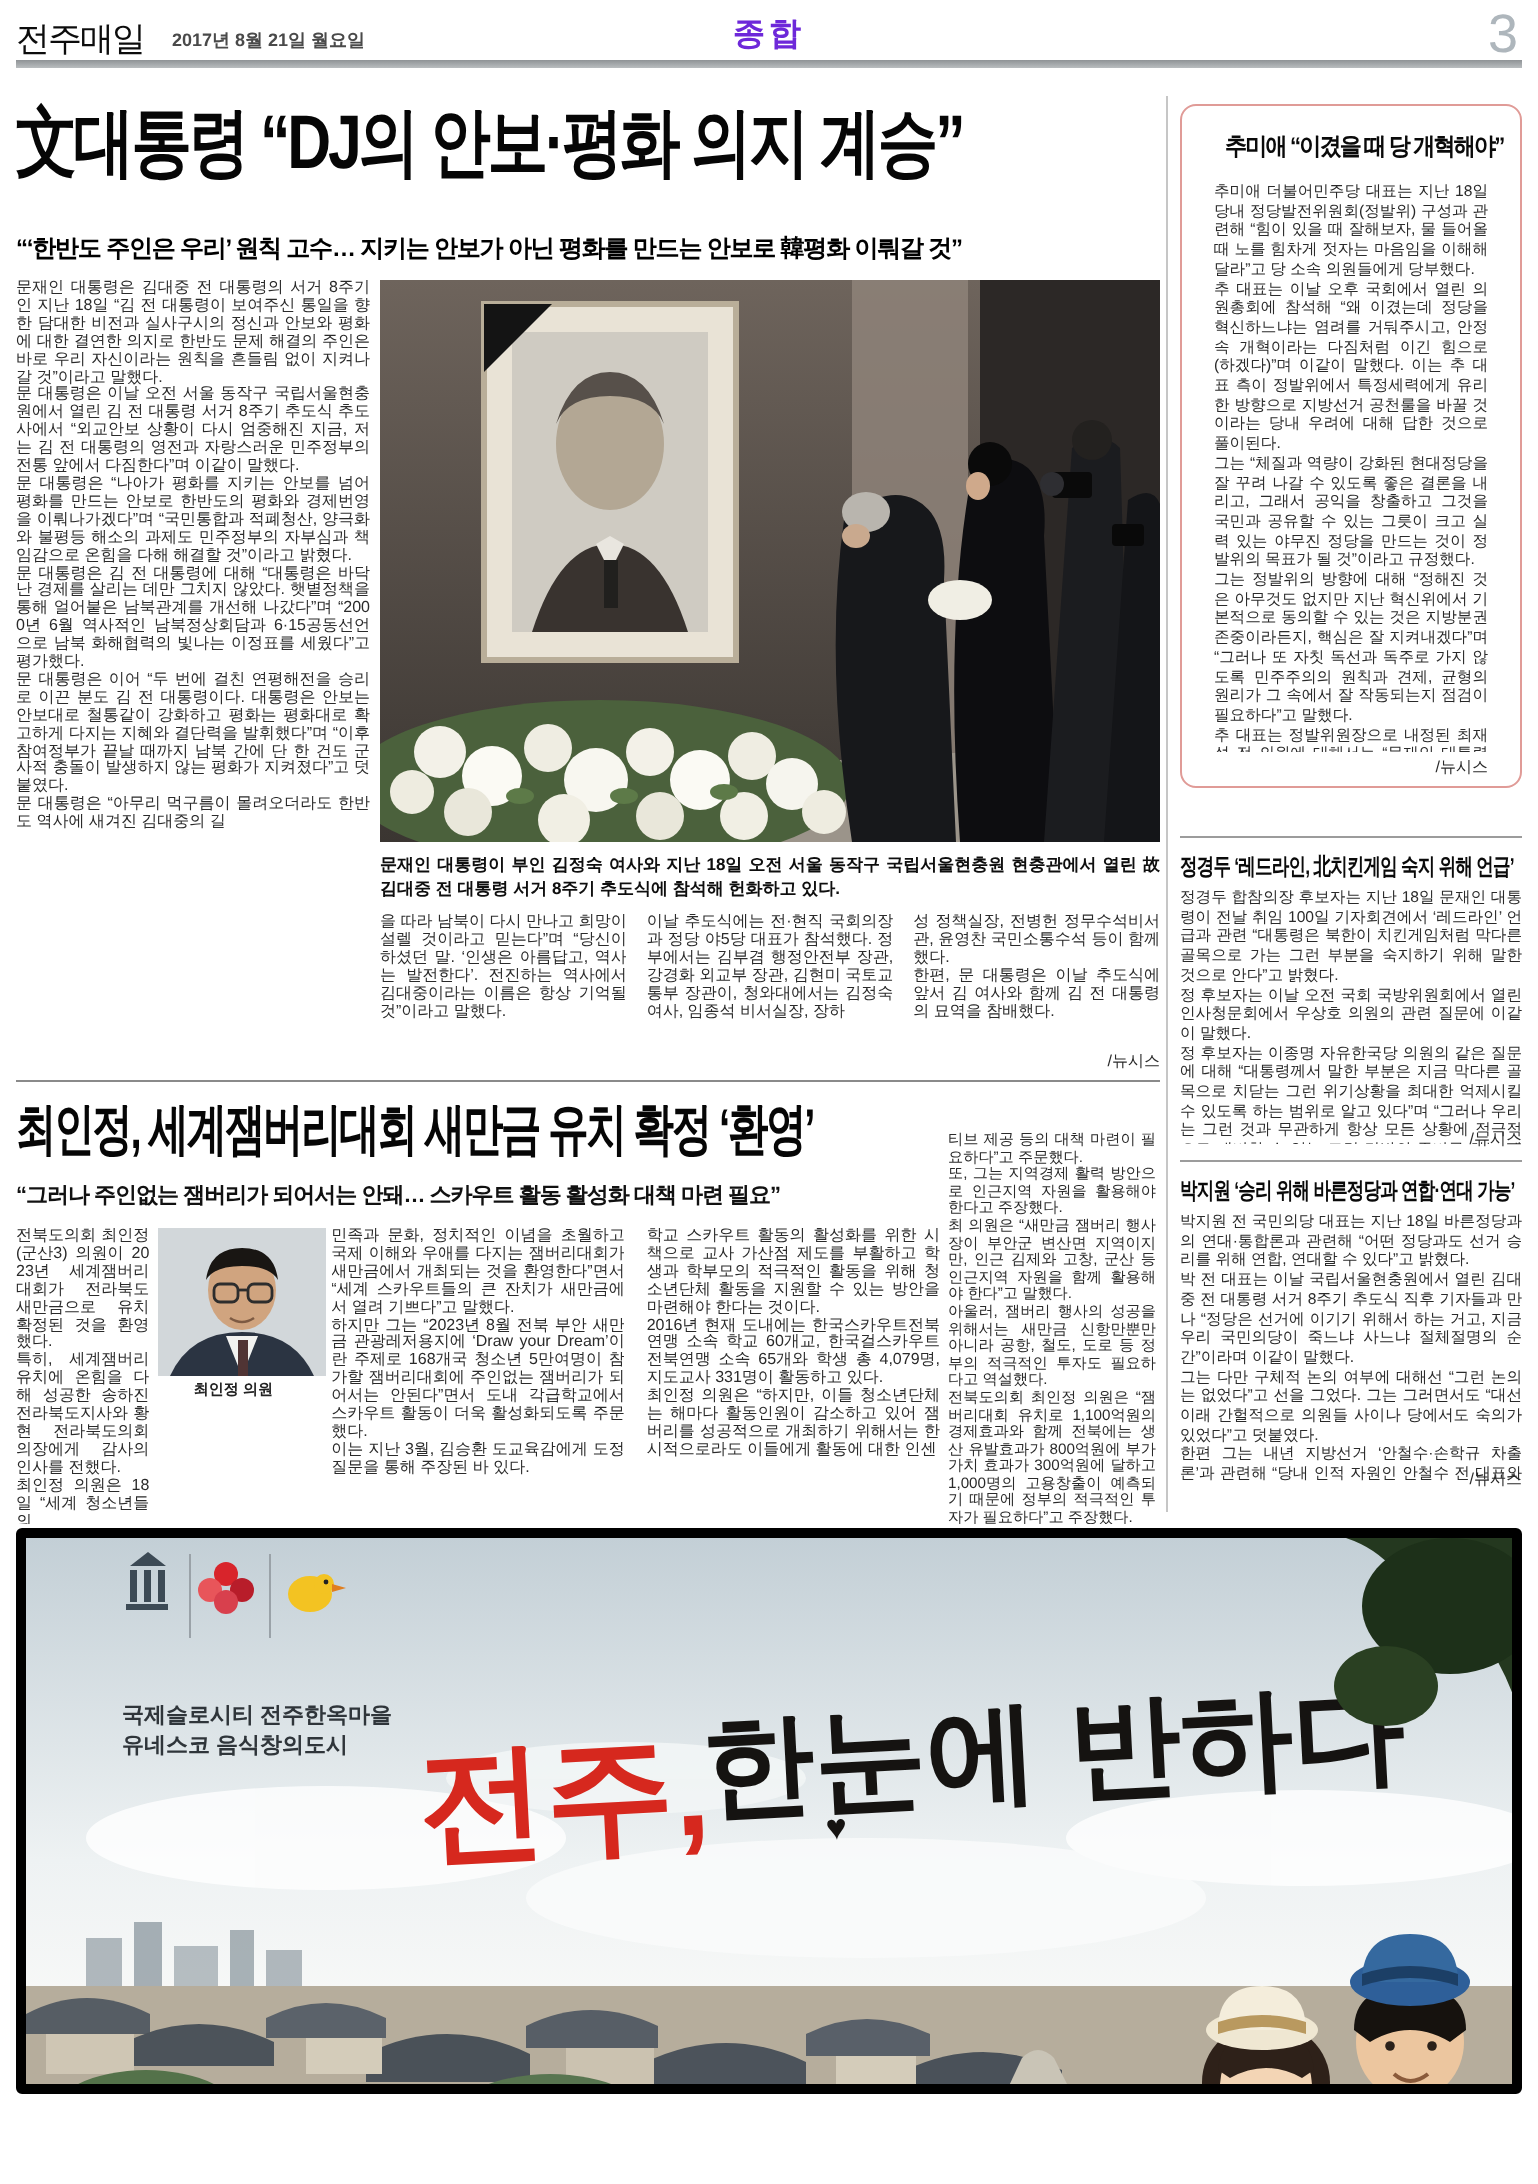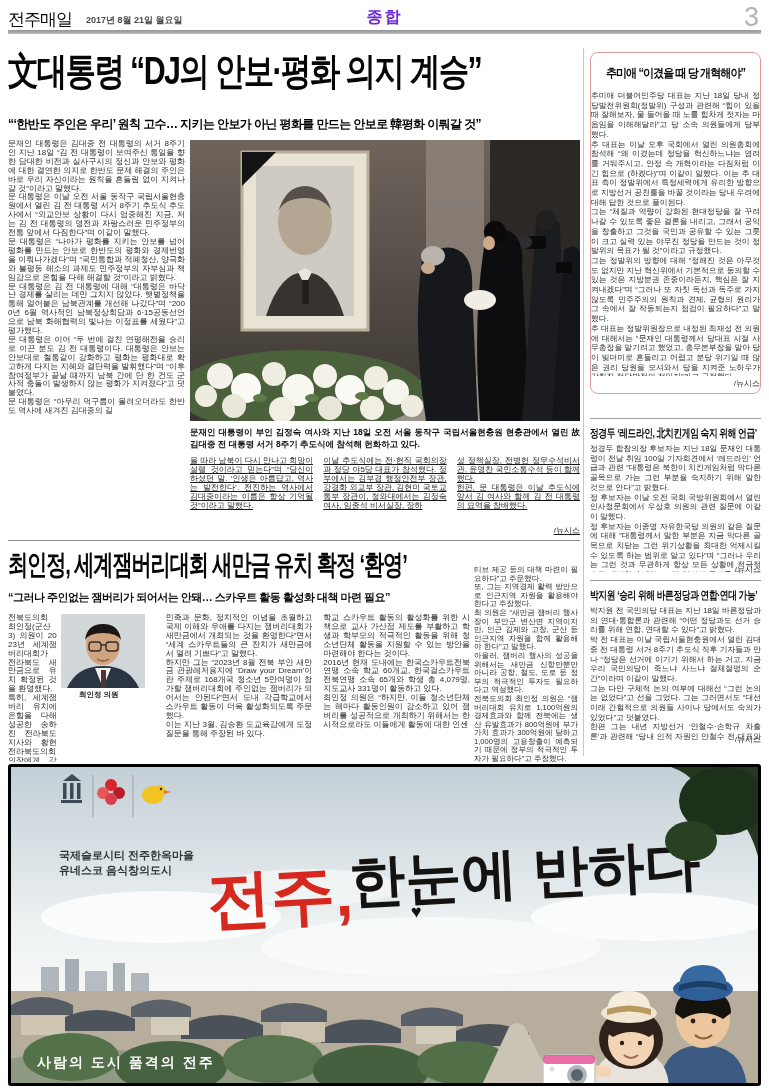--- a/index.html
+++ b/index.html
@@ -29,56 +29,56 @@
     transform:scaleX(.80); transform-origin:0 0; }
   .lead-subhead { position:absolute; left:8px; top:116px; width:572px;
     font-size:12px; font-weight:bold; color:#000000; letter-spacing:-0.6px; white-space:nowrap; }
   .lead-col1 { position:absolute; left:8px; top:140px; width:177px; height:396px; }
   .lead-photo { position:absolute; left:190px; top:140px; width:390px; height:281px;
     background:#3b3733; overflow:hidden; }
   .lead-caption { position:absolute; left:190px; top:426px; width:390px; height:26px;
     font-size:8.5px; line-height:12px; font-weight:bold; color:#0e0e0e; text-align:justify; word-break:break-all; overflow:hidden; }
   .lead-under { position:absolute; left:190px; top:457px; width:390px; height:80px;
     display:flex; gap:10px; }
-  .lead-under > div { flex:1; height:80px; position:relative;text-decoration:underline; }
+  .lead-under > div { flex:1; height:80px; position:relative; }
 
   .hrule { position:absolute; background:#8a8a8a; }
 
   
   .a2-headline { position:absolute; left:8px; top:546px; width:650px; white-space:nowrap;
     font-size:28px; font-weight:800; letter-spacing:-1.5px; color:#060606;
     transform:scaleX(.72); transform-origin:0 0; }
   .a2-subhead { position:absolute; left:8px; top:590px; width:465px;
     font-size:11px; font-weight:bold; color:#111; letter-spacing:-0.5px; white-space:nowrap; }
   .a2-cols { position:absolute; left:8px; top:614px; width:462px; height:148px;
     display:flex; gap:11px; }
   .a2-cols > div { flex:1; height:148px; }
   .a2-colright { position:absolute; left:474px; top:566px; width:104px; height:215px; }
   .a2-colright .btext { font-size:7.6px; line-height:8.6px; height:196px; }
-  .portrait-wrap { float:right; width:76px; margin:0 18px 2px 4px; }
+  .portrait-wrap { float:right; width:76px; margin:0 0 2px 4px; }
   .portrait-photo { width:84px; height:74px; display:block; background:#cfd4d8; }
   .portrait-caption { font-size:7.5px; font-weight:bold; text-align:center; color:#222; margin-top:2px; }
 
   
   .v-divider { position:absolute; left:583px; top:48px; width:1px; height:708px; background:#c6c6c6; }
   .sidebar { position:absolute; left:590px; top:52px; width:171px; height:704px; }
   .chu-box { position:absolute; left:0; top:0; width:171px; height:342px;
-    border:1.5px solid #e09b97; border-radius:8px; padding:12px 0 8px; background:#fff; }
+    border:1.5px solid #e09b97; border-radius:8px; padding:12px 16px 8px; background:#fff; }
   .chu-title { font-size:12px; font-weight:bold; text-align:center; color:#0a0a0a;
     letter-spacing:-1px; white-space:nowrap; transform:scaleX(.92); transform-origin:50% 50%; margin-bottom:9px; }
   .chu-body { font-size:7.8px; line-height:9.7px; height:285px; }
   .side-rule { position:absolute; left:0; width:171px; height:1px; background:#9c9c9c; }
   .side-title { position:absolute; left:0; width:226px; white-space:nowrap;
     font-size:11.5px; font-weight:bold; color:#0a0a0a; letter-spacing:-0.5px;
     transform:scaleX(.76); transform-origin:0 0; }
   .side-body { position:absolute; left:0; width:171px; font-size:7.8px; line-height:9.7px; }
 
   
-  .ad-box { position:absolute; left:8px; top:764px; width:753px; height:322px;
-    border:3px solid #000000; border-radius:3px; overflow:hidden; background:#dfe6e9; }
+  .ad-box { position:absolute; left:8px; top:764px; width:753px; height:283px;
+    border:5px solid #000000; border-radius:3px; overflow:hidden; background:#dfe6e9; }
   svg text { font-family:"Liberation Sans","DejaVu Sans",sans-serif; }
 </style>
 </head>
 <body>
 
 <div class="page">
 
   <div class="masthead">
     <span class="paper-name">전주매일</span>
     <span class="edition-date">2017년 8월 21일 월요일</span>

